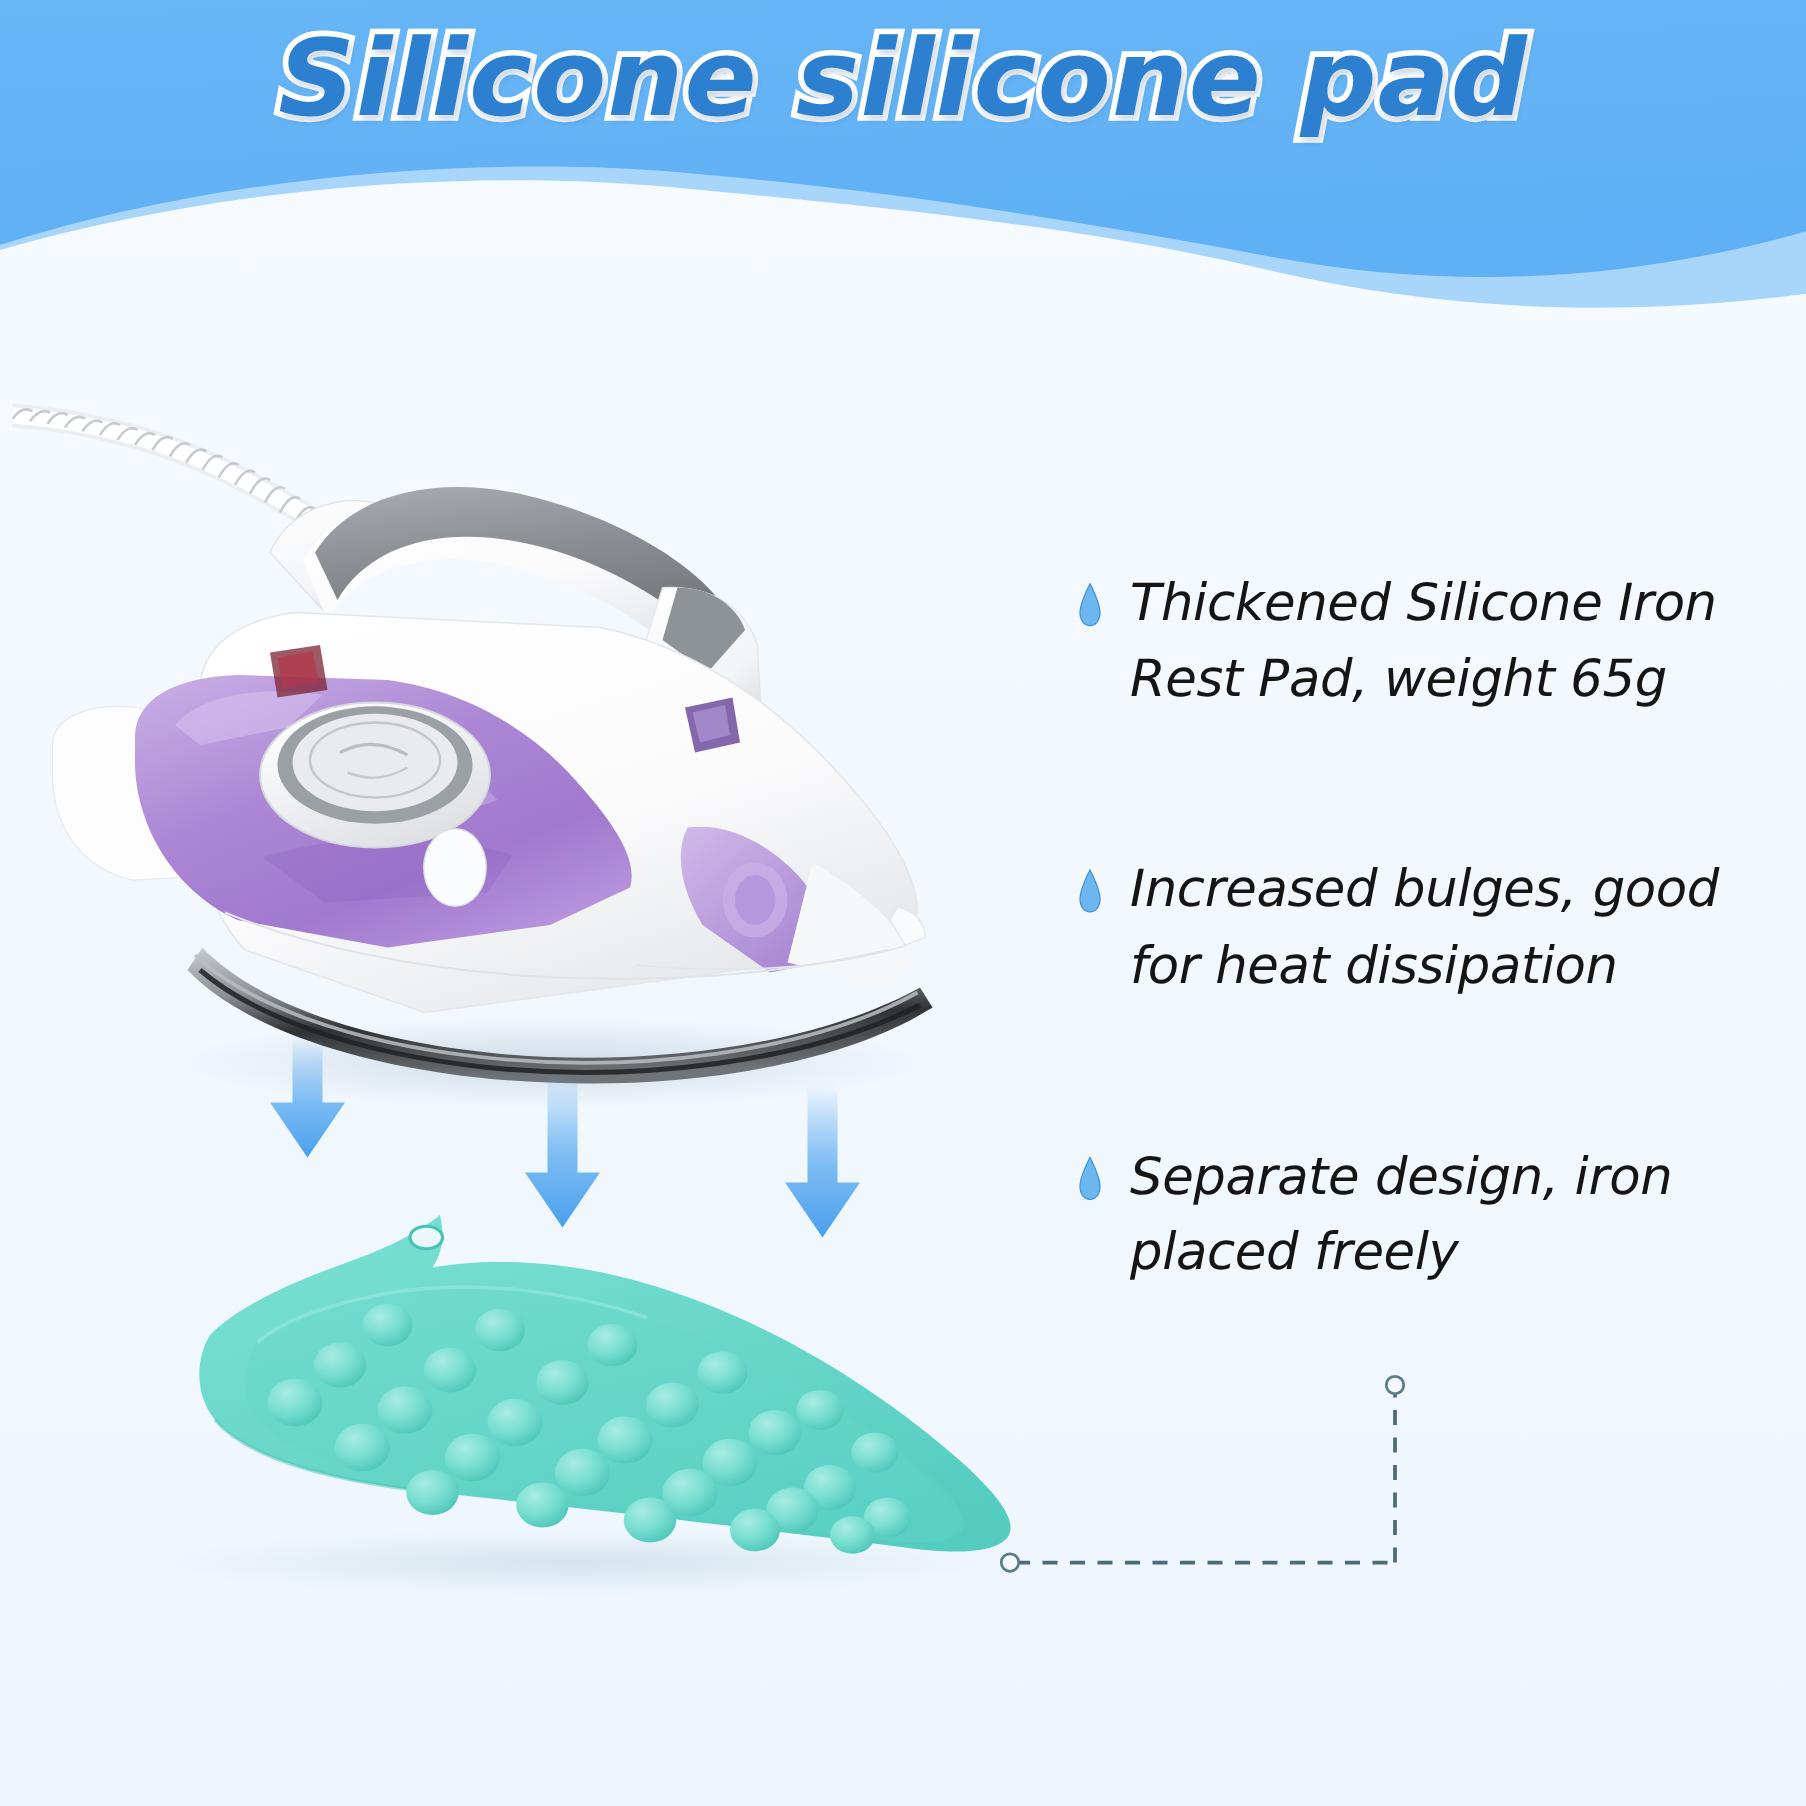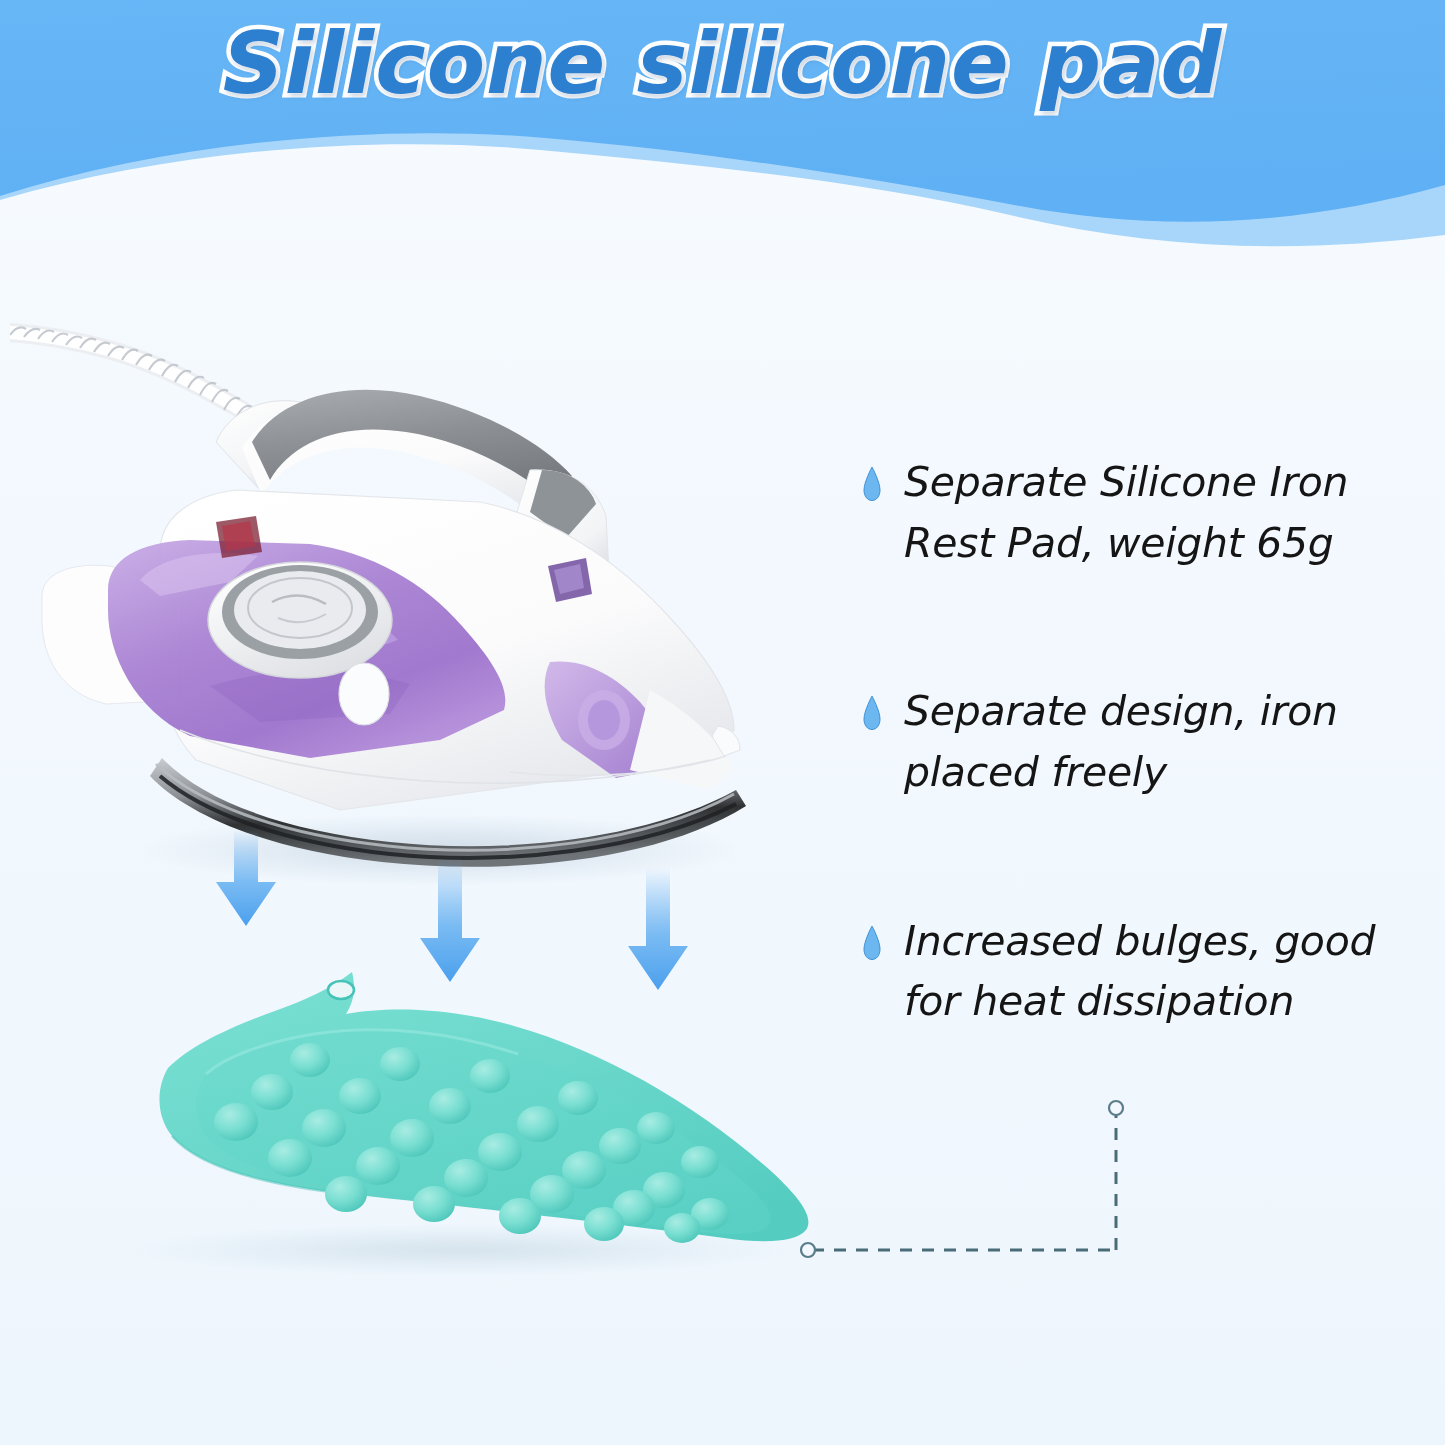--- a/index.html
+++ b/index.html
@@ -411,37 +411,37 @@
     </div>
   </div>
 
   <div class="features">
 
     <div class="feature">
       <svg class="bullet-icon" viewBox="0 0 20 36">
         <path d="M10,1 C10,1 18,16 18,24 C18,30.5 14.4,34.5 10,34.5
                  C5.6,34.5 2,30.5 2,24 C2,16 10,1 10,1 Z" fill="#6cb7ef" stroke="#3f91d4" stroke-width="1"></path>
       </svg>
-      <div class="feature-text">Separate Silicone Iron Rest Pad, weight 65g</div>
+      <div class="feature-text">Thickened Silicone Iron Rest Pad, weight 65g</div>
     </div>
 
     <div class="feature">
       <svg class="bullet-icon" viewBox="0 0 20 36">
         <path d="M10,1 C10,1 18,16 18,24 C18,30.5 14.4,34.5 10,34.5
                  C5.6,34.5 2,30.5 2,24 C2,16 10,1 10,1 Z" fill="#6cb7ef" stroke="#3f91d4" stroke-width="1"></path>
       </svg>
-      <div class="feature-text">Separate design, iron placed freely</div>
+      <div class="feature-text">Increased bulges, good for heat dissipation</div>
     </div>
 
     <div class="feature">
       <svg class="bullet-icon" viewBox="0 0 20 36">
         <path d="M10,1 C10,1 18,16 18,24 C18,30.5 14.4,34.5 10,34.5
                  C5.6,34.5 2,30.5 2,24 C2,16 10,1 10,1 Z" fill="#6cb7ef" stroke="#3f91d4" stroke-width="1"></path>
       </svg>
-      <div class="feature-text">Increased bulges, good for heat dissipation</div>
+      <div class="feature-text">Separate design, iron placed freely</div>
     </div>
   </div>
 
   <div class="callout">
     <svg width="420" height="230" viewBox="0 0 420 230">
 
       <line x1="32" y1="170" x2="336" y2="170" stroke="#4a6b78" stroke-width="3" stroke-dasharray="12 10"></line>
 
       <line x1="336" y1="170" x2="336" y2="32" stroke="#4a6b78" stroke-width="3" stroke-dasharray="12 10"></line>
 

